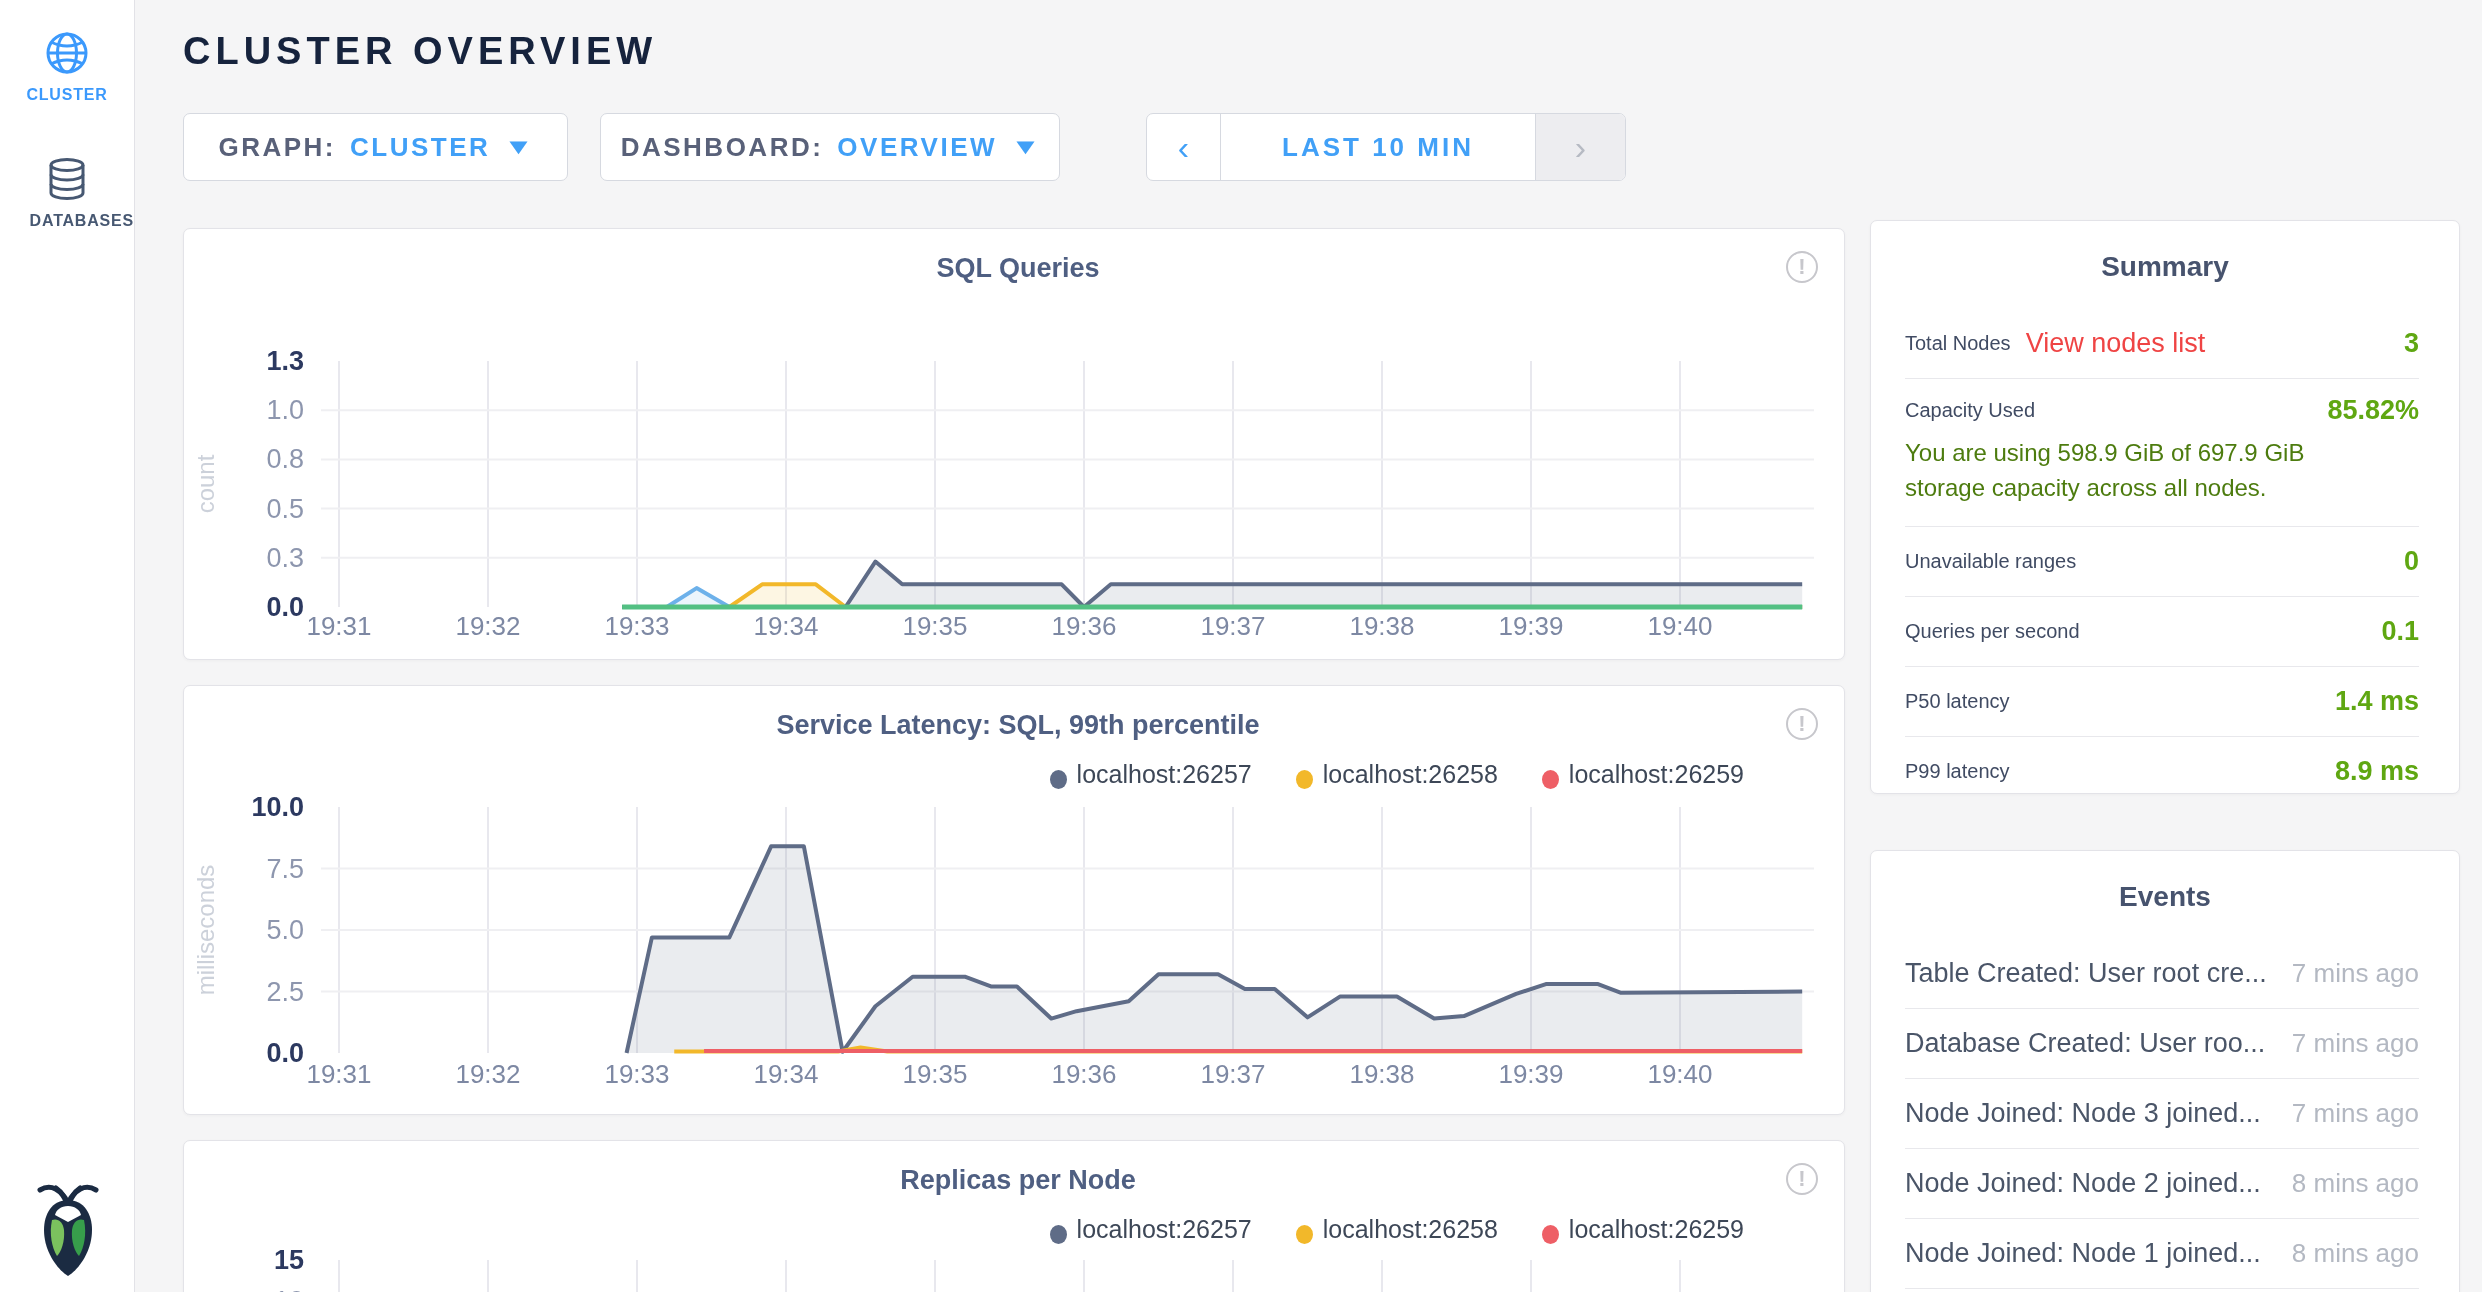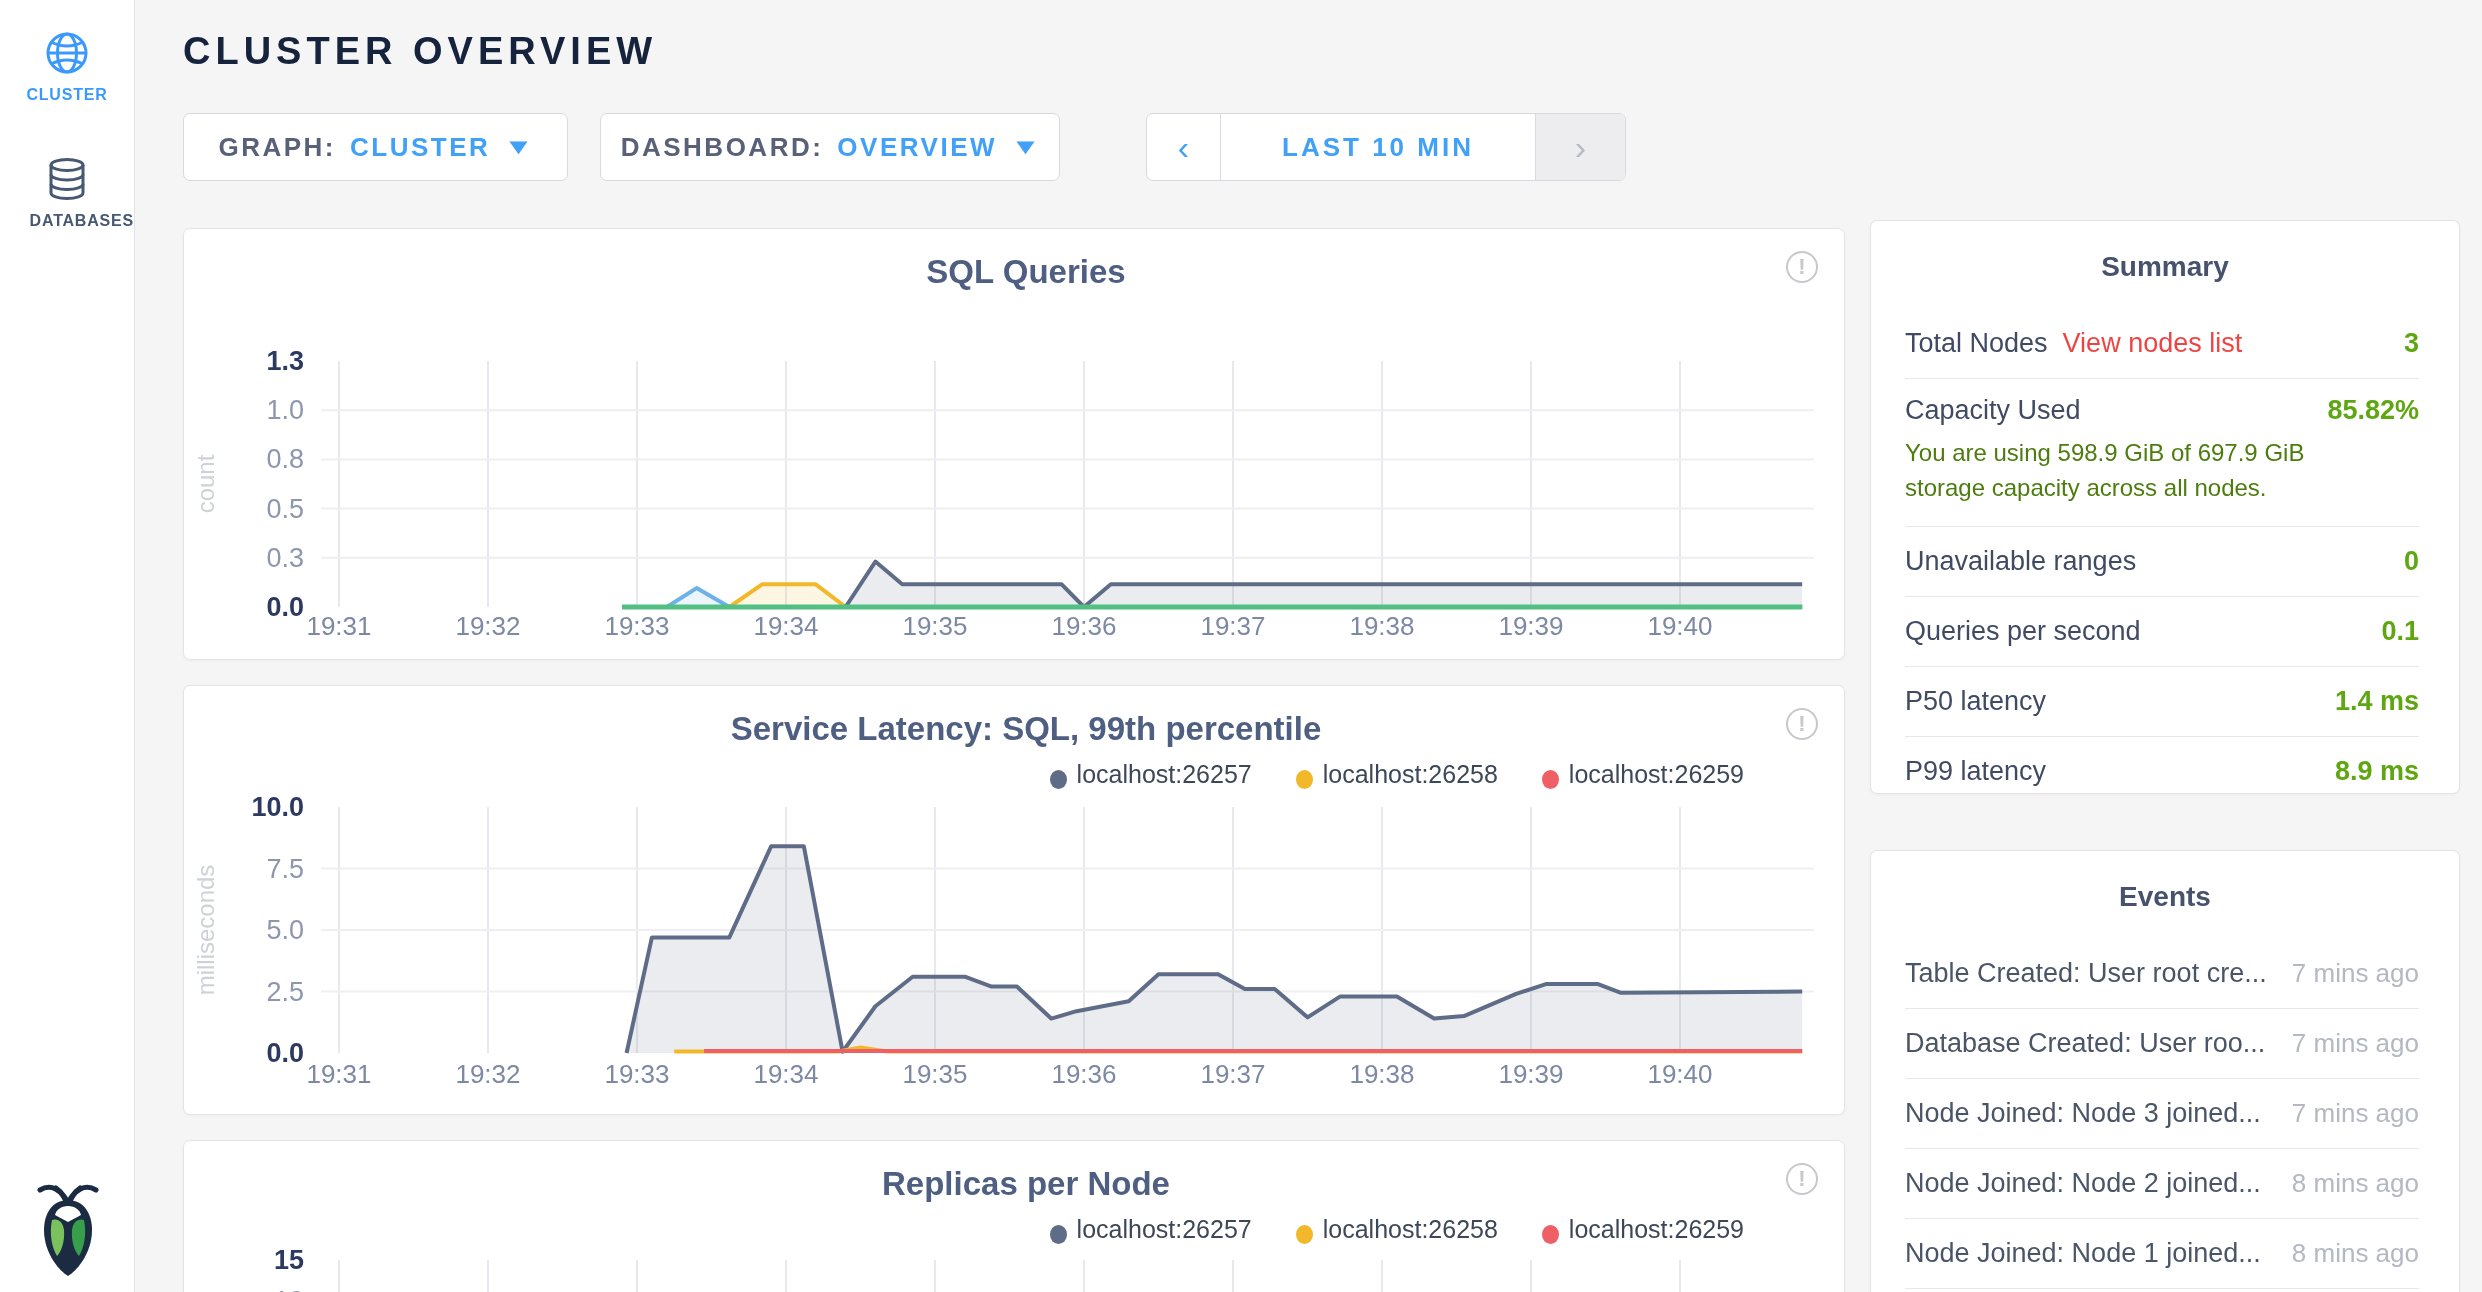--- a/index.html
+++ b/index.html
@@ -67,22 +67,22 @@
   
   .card {
     position:absolute; background:#fff; border:1px solid #e3e3e8; border-radius:7px;
     box-shadow:0 1px 3px rgba(40,40,60,0.04);
   }
   .chart-card { left:47px; width:1662px; }
   .card-sql      { top:228px; height:432px; }
   .card-latency  { top:685px; height:430px; }
   .card-replicas { top:1140px; height:430px; }
   .chart-title {
-    position:absolute; top:24px; left:12px; width:100%; text-align:center;
-    font-size:33px; font-weight:bold; color:#4f5f82;
+    position:absolute; top:24px; left:4px; width:100%; text-align:center;
+    font-size:27px; font-weight:bold; color:#4f5f82;
   }
   .info-icon {
     position:absolute; top:22px; right:26px; width:32px; height:32px;
     border:2px solid #c7c7cc; border-radius:50%; color:#c7c7cc;
     font-size:22px; font-weight:bold; text-align:center; line-height:28px; cursor:pointer;
   }
   .legend {
     position:absolute; top:72px; right:100px; height:32px;
     display:flex; align-items:center; gap:44px;
   }
@@ -101,21 +101,21 @@
   .panel-heading {
     text-align:center; font-size:28px; font-weight:bold; color:#47536e;
     padding-top:30px;
   }
   .summary-rows { margin:26px 40px 0 34px; }
   .sum-row {
     display:flex; align-items:center; justify-content:space-between;
     min-height:70px; border-bottom:1px solid #e8e8ec;
   }
   .sum-row:last-child { border-bottom:none; }
-  .sum-label { font-size:27px; color:#404b63; white-space:nowrap; }
+  .sum-label { font-size:20px; color:#404b63; white-space:nowrap; }
   .sum-link { font-size:27px; color:#ef4444; margin-left:15px; cursor:pointer; white-space:nowrap; }
   .sum-value { font-size:27px; font-weight:bold; color:#5fa712; white-space:nowrap; }
   .sum-row-capacity { display:block; padding:16px 0 20px 0; }
   .cap-top { display:flex; align-items:center; justify-content:space-between; }
   .sum-note { font-size:24px; color:#4d7c0f; line-height:1.45; margin-top:10px; max-width:470px; }
 
   .event-rows { margin:26px 40px 0 34px; }
   .event-row {
     display:flex; align-items:center; justify-content:space-between;
     height:70px; border-bottom:1px solid #e8e8ec; cursor:pointer;

